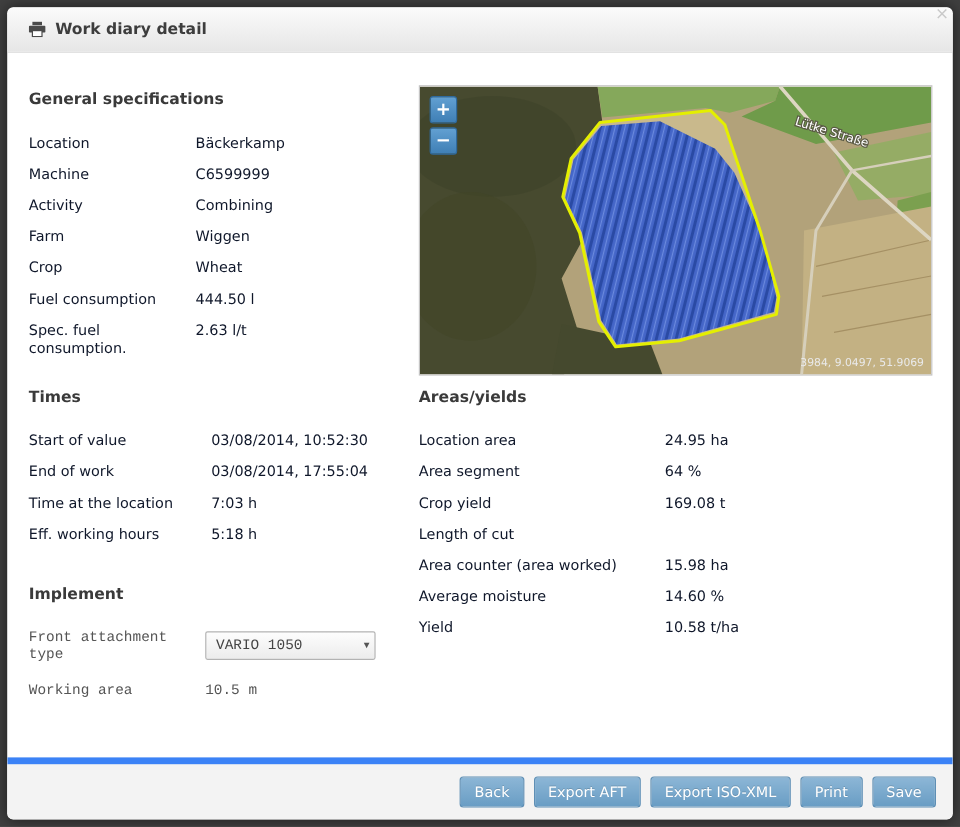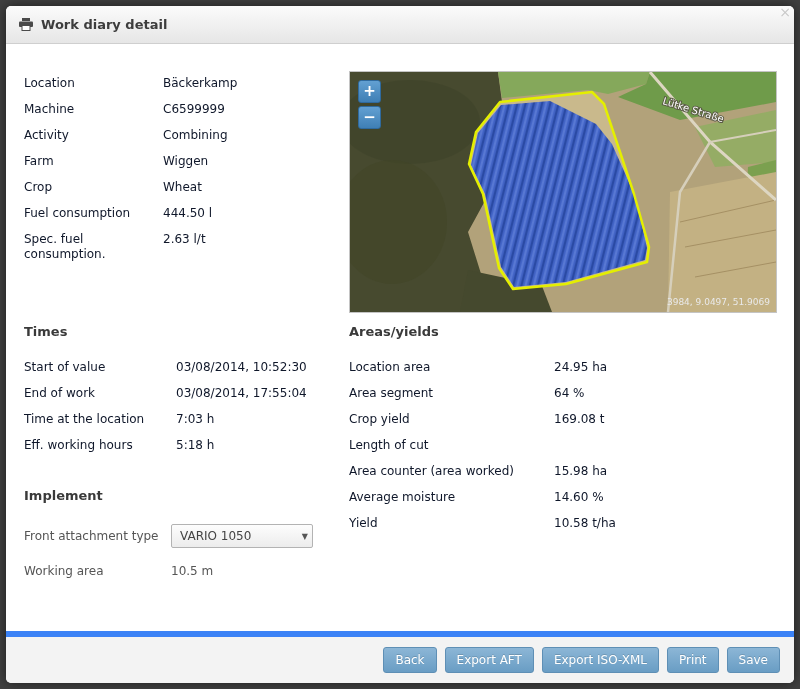--- a/index.html
+++ b/index.html
@@ -3,33 +3,33 @@
 <meta charset="utf-8">
 <style>
   html,body{margin:0;padding:0;width:800px;height:689px;overflow:hidden;
     font-family:"DejaVu Sans","Liberation Sans",sans-serif;background:#404040;}
   .frame{position:relative;width:800px;height:689px;}
   .close-x{position:absolute;top:4px;right:9px;font-size:14px;color:#c9c9c9;cursor:pointer;z-index:5;}
   .modal{position:absolute;left:6px;top:6px;width:788px;height:677px;background:#fff;
     border-radius:5px;box-shadow:0 0 12px rgba(0,0,0,.55);overflow:hidden;}
   .hdr{position:absolute;top:0;left:0;right:0;height:38px;box-sizing:border-box;
     background:linear-gradient(#fbfbfb,#e6e6e6);border-bottom:1px solid #cfcfcf;
-    display:flex;align-items:center;gap:8px;padding:0 13px;border-radius:5px 5px 0 0;}
+    display:flex;align-items:center;gap:8px;padding:0 18px;border-radius:5px 5px 0 0;}
   .hdr .ttl{font-size:13px;font-weight:bold;color:#3d3d3d;}
   .sec{position:absolute;}
   .sec h2{font-size:13px;font-weight:bold;color:#3a3a3a;margin:0 0 21px 0;}
   .row{display:flex;margin-bottom:11px;font-size:12px;color:#0f172a;line-height:15px;}
   .row .lbl{flex:0 0 131px;padding-right:8px;}
   .sec-times .row .lbl{flex-basis:144px;}
   .sec-areas .row .lbl{flex-basis:197px;}
   .sec-general{left:18px;top:70px;width:320px;}
   .sec-times{left:18px;top:318px;width:320px;}
   .sec-areas{left:343px;top:318px;width:430px;}
   .sec-implement{left:18px;top:482px;width:330px;}
-  .imp-row{display:flex;align-items:center;margin-bottom:11px;font-size:12px;color:#555;min-height:24px;}
+  .imp-row{display:flex;align-items:center;margin-bottom:11px;font-size:12px;color:#555;min-height:24px;font-family:Liberation Mono, monospace;}
   .imp-row .lbl{flex:0 0 139px;padding-right:8px;}
   .select{width:142px;height:24px;box-sizing:border-box;border:1px solid #b3b3b3;border-radius:2px;
     background:linear-gradient(#fdfdfd,#ececec);display:flex;align-items:center;justify-content:space-between;
     font-size:12px;color:#444;padding:0 4px 0 8px;cursor:pointer;}
   .select .arrow{font-size:8px;color:#555;}
   .map-wrap{position:absolute;left:343px;top:65px;width:426px;height:240px;border:1px solid #c4c4c4;
     box-sizing:content-box;overflow:hidden;}
   .zoomctl{position:absolute;left:8px;width:23px;height:23px;border-radius:3px;z-index:3;
     background:linear-gradient(#62a0d2,#3f7fb5);border:1px solid #2f6a9e;box-sizing:border-box;
     color:#fff;font-size:15px;font-weight:bold;text-align:center;line-height:20px;cursor:pointer;}
@@ -54,20 +54,21 @@
         <svg width="14" height="13" viewBox="0 0 14 13">
           <rect x="3" y="0" width="8" height="3" fill="#4a4a4a"></rect>
           <rect x="0" y="3.5" width="14" height="5.5" rx="1" fill="#4a4a4a"></rect>
           <rect x="3" y="7.5" width="8" height="5" fill="#fff" stroke="#4a4a4a"></rect>
         </svg>
       </span>
       <span class="ttl">Work diary detail</span>
     </div>
 
     <div class="sec sec-general">
+      <h2>General specifications</h2>
       <div class="row">
           <span class="lbl">Location</span>
           <span class="val">Bäckerkamp</span>
         </div>
       <div class="row">
           <span class="lbl">Machine</span>
           <span class="val">C6599999</span>
         </div>
       <div class="row">
           <span class="lbl">Activity</span>

